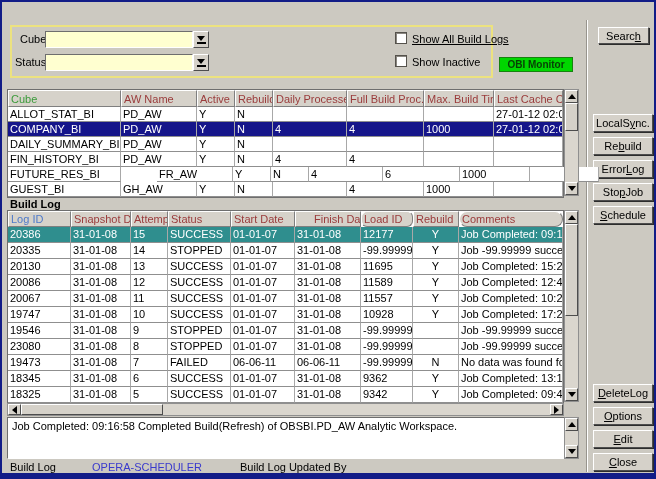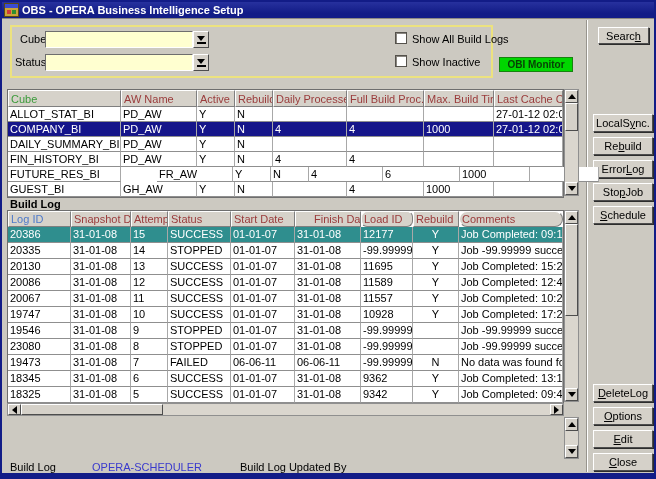--- a/index.html
+++ b/index.html
@@ -144,45 +144,37 @@
   .footer .f-val{ color:var(--link-blue,#3a3acd); }
   .f-created-lbl{ width:82px; }
   .f-created-val{ width:148px; }
   .f-updated-lbl{ margin-left:0px; }
 </style>
 </head>
 <body>
 
 <div id="window">
 
-  <div class="titlebar">
-    <span class="app-icon">
-      <span class="ai-a"></span>
-        <span class="ai-b"></span>
-        <span class="ai-c"></span>
-    </span>
-    <span>OBS - OPERA Business Intelligence Setup</span>
-  </div>
 
   <div class="groupbox"></div>
   <span class="lbl" style="left:18px; top:31px;">Cube</span>
   <input class="field" style="left: 43px; top: 29px; width: 148px;" value="">
   <div class="dd-btn" style="left:191px; top:29px;">
     <span class="dd-arrow"></span>
     <span class="dd-bar"></span>
   </div>
   <span class="lbl" style="left:13px; top:54px;">Status</span>
   <input class="field" style="left: 43px; top: 52px; width: 148px;" value="">
   <div class="dd-btn" style="left:191px; top:52px;">
     <span class="dd-arrow"></span>
     <span class="dd-bar"></span>
   </div>
 
   <span class="checkbox" style="left:393px; top:30px;"></span>
-  <span class="lbl" style="left:410px; top:31px;">Show All Build Logs</span>
+  <span class="lbl" style="left:410px; top:31px;text-decoration:underline;">Show All Build Logs</span>
   <span class="checkbox" style="left:393px; top:53px;"></span>
   <span class="lbl" style="left:410px; top:54px;">Show Inactive</span>
 
   <div class="obi-monitor">OBI Monitor</div>
 
   <div class="vsep"></div>
   <button class="btn btn-search">
       <span>S</span>
       <span>e</span>
       <span>a</span>
@@ -510,20 +502,21 @@
     <div class="sb-btn">
         <span class="tri-left"></span>
       </div>
     <div class="sb-thumb" style="width:142px;"></div>
     <div style="flex:1 1 auto;"></div>
     <div class="sb-btn">
         <span class="tri-right"></span>
       </div>
   </div>
 
+  <div class="comment-box">Job Completed: 09:16:58 Completed Build(Refresh) of OBSBI.PD_AW Analytic Workspace.</div>
   <div class="sb sb-v" id="comment-vsb">
     <div class="sb-btn">
         <span class="tri-up"></span>
       </div>
     <div style="flex:1 1 auto;"></div>
     <div class="sb-btn">
         <span class="tri-down"></span>
       </div>
   </div>
 

